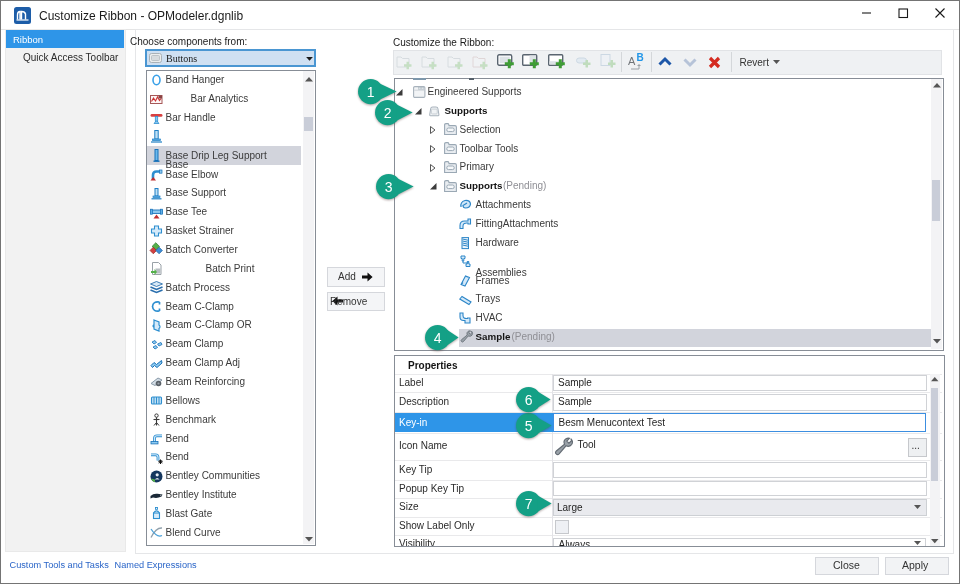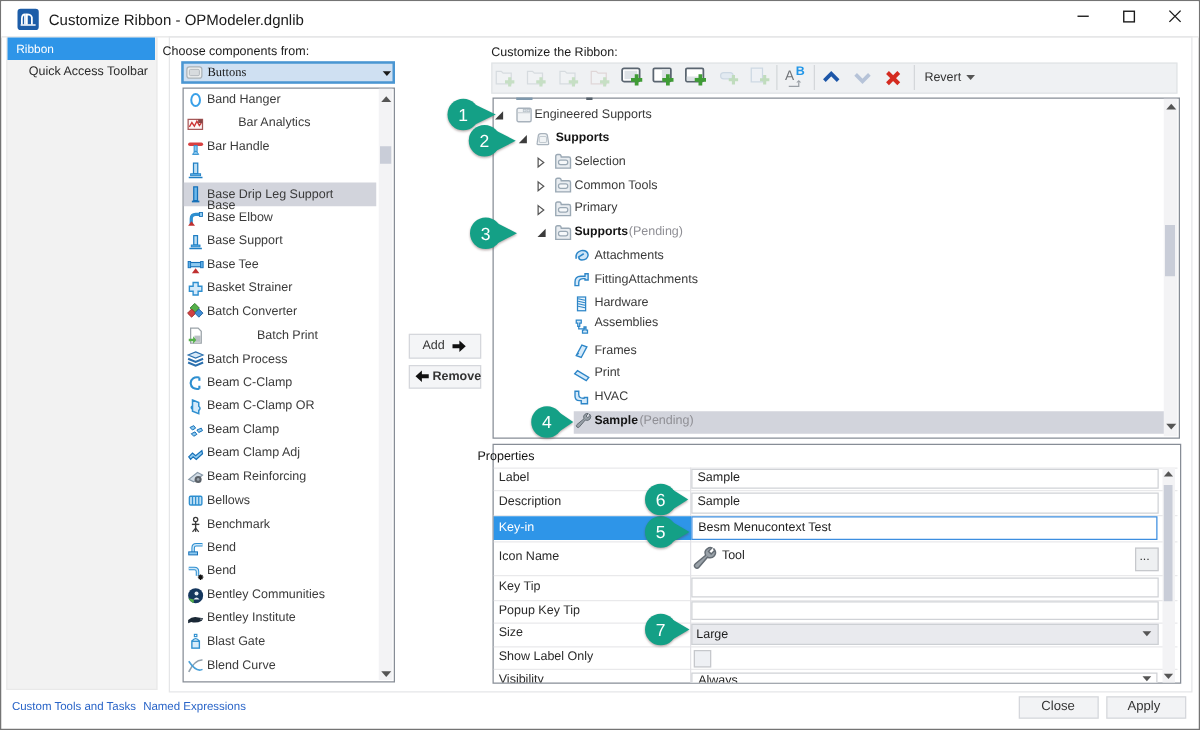--- a/index.html
+++ b/index.html
@@ -194,21 +194,21 @@
   </svg>
 <div class="abs" style="left:327px;top:267px;width:56px;height:18px;background:#f4f5f7;border:1px solid #d5d7dc;text-align:center;"></div>
 <div class="t" style="left:338px;top:270px;color:#333;">Add</div>
 <svg style="left:362px;top:271.5px;" width="11" height="10" viewBox="0 0 11 10">
     <path d="M0 3.4 L5.5 3.4 L5.5 0.4 L10.6 5 L5.5 9.6 L5.5 6.6 L0 6.6 Z" fill="#111"></path>
   </svg>
 <div class="abs" style="left:327px;top:292px;width:56px;height:17px;background:#f4f5f7;border:1px solid #d5d7dc;"></div>
 <svg style="left:331.5px;top:296px;" width="11" height="10" viewBox="0 0 11 10">
     <path d="M11 3.4 L5.5 3.4 L5.5 0.4 L0.4 5 L5.5 9.6 L5.5 6.6 L11 6.6 Z" fill="#111"></path>
   </svg>
-<div class="t" style="left:346px;top:294.5px;color:#333;font-weight:bold;">Remove</div>
+<div class="t" style="left:330px;top:294.5px;color:#333;">Remove</div>
 <div class="t" style="left:393px;top:36px;color:#1a1a1a;">Customize the Ribbon:</div>
 <div class="abs" style="left:393px;top:50px;width:547px;height:23px;background:#eff1f3;border:1px solid #e1e3e6;"></div>
 <div class="abs" style="left:620.5px;top:52px;width:1px;height:20px;background:#d4d7da;"></div>
 <div class="abs" style="left:651.0px;top:52px;width:1px;height:20px;background:#d4d7da;"></div>
 <div class="abs" style="left:730.5px;top:52px;width:1px;height:20px;background:#d4d7da;"></div>
 <svg style="left:395.5px;top:54px;opacity:0.35;" width="17" height="16" viewBox="0 0 17 16">
     <path d="M1 3 L5 3 L6.5 4.5 L13 4.5 L13 13 L1 13 Z" fill="#f4f6f7" stroke="#aab4bc" stroke-width="1"></path>
     <path d="M8 10.2 L10.5 10.2 L10.5 7.7 L13 7.7 L13 10.2 L15.5 10.2 L15.5 12.7 L13 12.7 L13 15.2 L10.5 15.2 L10.5 12.7 L8 12.7 Z" fill="#7bbf6e"></path>
   </svg>
 <svg style="left:420.5px;top:54px;opacity:0.35;" width="17" height="16" viewBox="0 0 17 16">
@@ -295,21 +295,21 @@
     <rect x="2.8" y="5" width="7.4" height="3.6" rx="1.6" fill="#f6f8fa" stroke="#9aa8b4" stroke-width="1"></rect>
   </svg>
 <div class="t" style="left:459.5px;top:122.7px;color:#3a3a3a;">Selection</div>
 <svg style="left:430.0px;top:144.7px;" width="6" height="8" viewBox="0 0 6 8">
     <polygon points="0.5,0.5 5,4 0.5,7.5" fill="#fdfdfd" stroke="#565656" stroke-width="1"></polygon>
   </svg>
 <svg style="left:443.5px;top:142.2px;" width="13" height="13" viewBox="0 0 13 13">
     <path d="M0.6 11.5 L0.6 2 Q0.6 0.6 2 0.6 L3.6 0.6 Q4.6 0.6 4.8 1.6 L5 2.6 L11 2.6 Q12.4 2.6 12.4 4 L12.4 11.5 Z" fill="#e9edf1" stroke="#9aa8b4" stroke-width="1.1"></path>
     <rect x="2.8" y="5" width="7.4" height="3.6" rx="1.6" fill="#f6f8fa" stroke="#9aa8b4" stroke-width="1"></rect>
   </svg>
-<div class="t" style="left:459.5px;top:141.5px;color:#3a3a3a;">Common Tools</div>
+<div class="t" style="left:459.5px;top:141.5px;color:#3a3a3a;">Toolbar Tools</div>
 <svg style="left:430.0px;top:163.6px;" width="6" height="8" viewBox="0 0 6 8">
     <polygon points="0.5,0.5 5,4 0.5,7.5" fill="#fdfdfd" stroke="#565656" stroke-width="1"></polygon>
   </svg>
 <svg style="left:443.5px;top:161.1px;" width="13" height="13" viewBox="0 0 13 13">
     <path d="M0.6 11.5 L0.6 2 Q0.6 0.6 2 0.6 L3.6 0.6 Q4.6 0.6 4.8 1.6 L5 2.6 L11 2.6 Q12.4 2.6 12.4 4 L12.4 11.5 Z" fill="#e9edf1" stroke="#9aa8b4" stroke-width="1.1"></path>
     <rect x="2.8" y="5" width="7.4" height="3.6" rx="1.6" fill="#f6f8fa" stroke="#9aa8b4" stroke-width="1"></rect>
   </svg>
 <div class="t" style="left:459.5px;top:160.4px;color:#3a3a3a;">Primary</div>
 <svg style="left:430.0px;top:182.8px;" width="7" height="7" viewBox="0 0 7 7">
     <polygon points="6.5,0 6.5,6.5 0,6.5" fill="#3c3c3c"></polygon>
@@ -331,29 +331,29 @@
 <svg style="left:459.0px;top:236.5px;" width="13" height="13" viewBox="0 0 13 13">
     <rect x="3" y="0.6" width="6.5" height="11" fill="#eaf4fc" stroke="#2d86c8" stroke-width="1"></rect>
     <path d="M3.5 2 L9 3.2 M3.5 4 L9 5.2 M3.5 6 L9 7.2 M3.5 8 L9 9.2" stroke="#2d86c8" stroke-width="1" fill="none"></path>
   </svg>
 <div class="t" style="left:475.5px;top:235.8px;color:#3a3a3a;">Hardware</div>
 <svg style="left:459.0px;top:255.3px;" width="13" height="13" viewBox="0 0 13 13">
     <path d="M2 1 L6 1 L6 3.5 L4.8 3.5 L4.8 6 L3.2 6 L3.2 3.5 L2 3.5 Z" fill="#d5eafa" stroke="#2d86c8" stroke-width="1"></path>
     <path d="M7 11.5 L11 11.5 L11 9 L9.8 9 L9.8 6.5 L8.2 6.5 L8.2 9 L7 9 Z" fill="#d5eafa" stroke="#2d86c8" stroke-width="1"></path>
     <path d="M4 6 L4 8 L9 8 L9 6.5" fill="none" stroke="#2d86c8" stroke-width="1"></path>
   </svg>
-<div class="t" style="left:475.5px;top:252px;color:#3a3a3a;text-align:right;">Assemblies</div>
+<div class="t" style="left:475.5px;top:266px;color:#3a3a3a;text-align:right;">Assemblies</div>
 <svg style="left:459.0px;top:274.2px;" width="13" height="13" viewBox="0 0 13 13">
     <path d="M2 10.5 L6.5 2 L10.5 3.5 L6 12 Z M2 10.5 L4 8.5 M6.5 2 L8.5 3" fill="#d5eafa" stroke="#2d86c8" stroke-width="1.1"></path>
   </svg>
 <div class="t" style="left:475.5px;top:273.5px;color:#3a3a3a;">Frames</div>
 <svg style="left:459.0px;top:293.1px;" width="13" height="13" viewBox="0 0 13 13">
     <path d="M0.8 6 L3 3.5 L12 9 L10 11.5 Z M3 3.5 L12 9" fill="#d5eafa" stroke="#2d86c8" stroke-width="1.1"></path>
   </svg>
-<div class="t" style="left:475.5px;top:292.4px;color:#3a3a3a;">Print</div>
+<div class="t" style="left:475.5px;top:292.4px;color:#3a3a3a;">Trays</div>
 <svg style="left:459.0px;top:311.9px;" width="13" height="13" viewBox="0 0 13 13">
     <path d="M1 1 L1 5 Q1 8.5 4.5 8.5 L6 8.5 L6 11 L11 11 L11 6 L8.5 6 L8.5 6.5 Q4 7 4 3.5 L4 1 Z" fill="#d5eafa" stroke="#2d86c8" stroke-width="1.1"></path>
   </svg>
 <div class="t" style="left:475.5px;top:311.2px;color:#3a3a3a;">HVAC</div>
 <svg style="left:460.0px;top:330.3px;" width="13" height="13" viewBox="0 0 13 13">
     <path d="M11.5 1.2 Q13.5 3.2 12 5.2 Q10.5 7 8.2 6 L3.5 11.5 Q2.5 12.6 1.5 11.6 Q0.5 10.6 1.6 9.6 L7.2 5 Q6.2 2.6 8 1.4 Q9.5 0.4 10.6 0.9 L8.8 2.8 L10.2 4.2 L12.1 2.4 Z" fill="#99a1a8" stroke="#646c74" stroke-width="0.8"></path>
   </svg>
 <div class="t" style="left:475.5px;top:330.3px;color:#141414;font-weight:bold;font-size:9.8px;">Sample</div>
 <div class="t" style="left:511.5px;top:330.3px;color:#8f8f95;">(Pending)</div>
 <div class="abs" style="left:930.5px;top:78.5px;width:11px;height:270px;background:#f3f3f5;"></div>
@@ -368,21 +368,21 @@
 <div class="abs" style="left:394.5px;top:373.5px;width:547px;height:1px;background:#e9e9eb;"></div>
 <div class="abs" style="left:394.5px;top:391.5px;width:547px;height:1px;background:#e9e9eb;"></div>
 <div class="abs" style="left:394.5px;top:412.0px;width:547px;height:1px;background:#e9e9eb;"></div>
 <div class="abs" style="left:394.5px;top:432.5px;width:547px;height:1px;background:#e9e9eb;"></div>
 <div class="abs" style="left:394.5px;top:459.5px;width:547px;height:1px;background:#e9e9eb;"></div>
 <div class="abs" style="left:394.5px;top:479.5px;width:547px;height:1px;background:#e9e9eb;"></div>
 <div class="abs" style="left:394.5px;top:497.5px;width:547px;height:1px;background:#e9e9eb;"></div>
 <div class="abs" style="left:394.5px;top:516.5px;width:547px;height:1px;background:#e9e9eb;"></div>
 <div class="abs" style="left:394.5px;top:535.0px;width:547px;height:1px;background:#e9e9eb;"></div>
 <div class="abs" style="left:552px;top:373.5px;width:1px;height:172px;background:#e2e2e6;"></div>
-<div class="t" style="left:382px;top:358.5px;font-weight:normal;color:#141414;text-align:center;">Properties</div>
+<div class="t" style="left:408px;top:358.5px;font-weight:bold;color:#141414;text-align:center;">Properties</div>
 <div class="t" style="left:399px;top:375.5px;color:#2a2a2a;">Label</div>
 <div class="t" style="left:399px;top:395.0px;color:#2a2a2a;">Description</div>
 <div class="t" style="left:399px;top:438.5px;color:#2a2a2a;">Icon Name</div>
 <div class="t" style="left:399px;top:462.5px;color:#2a2a2a;">Key Tip</div>
 <div class="t" style="left:399px;top:481.5px;color:#2a2a2a;">Popup Key Tip</div>
 <div class="t" style="left:399px;top:500.0px;color:#2a2a2a;">Size</div>
 <div class="t" style="left:399px;top:518.5px;color:#2a2a2a;">Show Label Only</div>
 <div class="abs" style="left:394.5px;top:413px;width:158px;height:19px;background:#2e95e8;"></div>
 <div class="t" style="left:399px;top:416px;color:#fff;">Key-in</div>
 <div class="abs" style="left:553px;top:375.0px;width:372px;height:14.0px;background:#fff;border:1px solid #d0d2d6;"></div>

